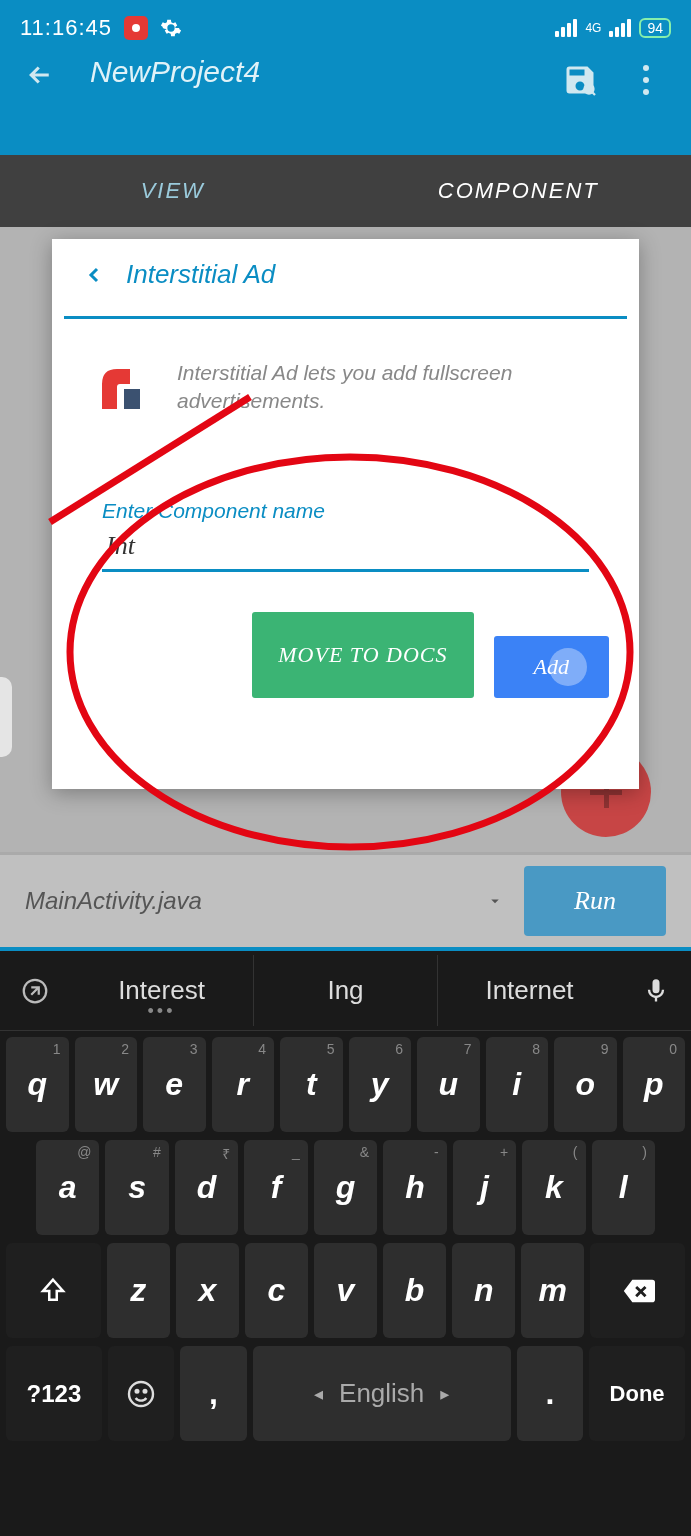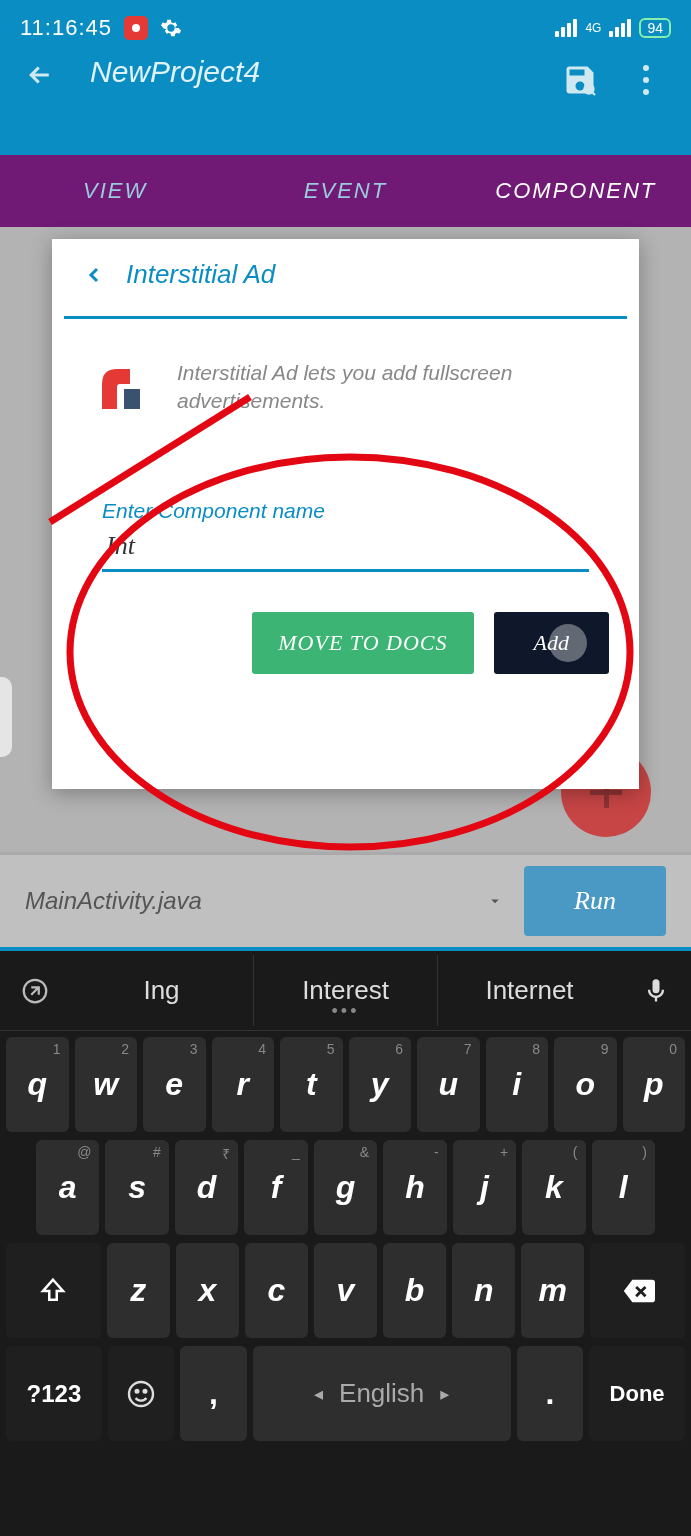--- a/index.html
+++ b/index.html
@@ -19,42 +19,42 @@
   
   
   .app-bar { height: 100px; background: #0a8dc3; display: flex; align-items: flex-start; padding: 0 20px; color: #fff; }
   .back-arrow { width: 40px; height: 40px; display: flex; align-items: center; justify-content: center; }
   .app-title { flex: 1; font-size: 30px; font-style: italic; margin-left: 30px; color: #e0f2f8; }
   .save-icon-btn, .more-btn { width: 50px; height: 50px; display: flex; align-items: center; justify-content: center; margin-left: 16px; }
   .more-dots { display: flex; flex-direction: column; gap: 6px; }
   .more-dots span { width: 6px; height: 6px; background: #d0e8f0; border-radius: 50%; }
   
   
-  .tab-bar { height: 72px; background: #701a75; display: flex; }
+  .tab-bar { height: 72px; background: #404040; display: flex; }
   .tab { flex: 1; display: flex; align-items: center; justify-content: center; font-size: 22px; font-style: italic; letter-spacing: 2px; color: #9acadb; }
   .tab.active { color: #fff; }
   
   
   .content { background: #b3b3b3; height: 720px; position: relative; }
   
   
   .dialog { position: absolute; left: 52px; top: 12px; width: 587px; height: 550px; background: #fff; box-shadow: 0 4px 20px rgba(0,0,0,0.3); }
   .dialog-header { display: flex; align-items: center; padding: 20px 30px; }
   .dialog-back { color: #0a8dc3; }
   .dialog-title { color: #0a8dc3; font-size: 26px; font-style: italic; margin-left: 20px; }
   .dialog-divider { height: 3px; background: #0a8dc3; margin: 6px 12px 0 12px; }
   .dialog-body { padding: 40px 40px 20px 40px; display: flex; gap: 25px; }
   .ad-icon { width: 60px; height: 60px; flex-shrink: 0; position: relative; }
   .dialog-desc { color: #888; font-size: 21px; font-style: italic; line-height: 1.35; }
   .input-section { padding: 0 50px; margin-top: 60px; }
   .input-label { color: #0a8dc3; font-size: 21px; font-style: italic; }
   .input-field { width: 100%; border: none; border-bottom: 3px solid #0a8dc3; font-size: 26px; font-style: italic; padding: 8px 4px; font-family: 'Comic Sans MS', cursive; outline: none; color: #333; }
   .dialog-actions { display: flex; justify-content: flex-end; gap: 20px; padding: 40px 30px 30px 44px; }
   .btn-docs { background: #3bb474; color: #fff; border: none; padding: 18px 26px; font-size: 22px; font-style: italic; letter-spacing: 1px; font-family: 'Comic Sans MS', cursive; border-radius: 3px; }
-  .btn-add { background: #0f172a; color: #fff; border: none; padding: 18px 40px; font-size: 22px; font-style: italic; font-family: 'Comic Sans MS', cursive; border-radius: 3px; position: relative; }
+  .btn-add { background: #3b82f6; color: #fff; border: none; padding: 18px 40px; font-size: 22px; font-style: italic; font-family: 'Comic Sans MS', cursive; border-radius: 3px; position: relative; margin-top: 24px; }
   .btn-add::after { content: ''; position: absolute; right: 22px; top: 50%; transform: translateY(-50%); width: 38px; height: 38px; border-radius: 50%; background: rgba(255,255,255,0.35); }
   
   
   .fab { position: absolute; right: 40px; bottom: 110px; width: 90px; height: 90px; background: #c74545; border-radius: 50%; display: flex; align-items: center; justify-content: center; }
   .fab::before, .fab::after { content: ''; position: absolute; background: #8f3333; }
   .fab::before { width: 32px; height: 5px; }
   .fab::after { width: 5px; height: 32px; }
   
   
   .file-bar { position: absolute; bottom: 0; left: 0; right: 0; height: 95px; background: #c0c0c0; border-top: 3px solid #aaa; display: flex; align-items: center; padding: 0 25px; gap: 20px; }
@@ -136,21 +136,20 @@
     <div class="more-dots">
         <span></span>
         <span></span>
         <span></span>
       </div>
   </div>
 </div>
 
 <div class="tab-bar">
   <div class="tab">VIEW</div>
-  <div class="tab">EVENT</div>
   <div class="tab active">COMPONENT</div>
 </div>
 
 <div class="content">
   <div class="left-edge-handle"></div>
 
   <div class="fab"></div>
 
   <div class="dialog">
     <div class="dialog-header">
@@ -197,22 +196,22 @@
 
 <div class="keyboard">
   <div class="suggestion-row">
     <div class="sug-side">
       <svg width="30" height="30" viewBox="0 0 24 24" fill="none" stroke="#bbb" stroke-width="1.8">
           <circle cx="12" cy="12" r="9"></circle>
           <path d="M9 9h6v6M9 15l6-6"></path>
         </svg>
     </div>
     <div class="suggestions">
+      <div class="suggestion"><span>Interest</span><span class="sug-dots">•••</span></div>
       <div class="suggestion">Ing</div>
-      <div class="suggestion"><span>Interest</span><span class="sug-dots">•••</span></div>
       <div class="suggestion">Internet</div>
     </div>
     <div class="sug-side">
       <svg width="28" height="28" viewBox="0 0 24 24" fill="#ddd">
           <path d="M12 14a3 3 0 003-3V5a3 3 0 00-6 0v6a3 3 0 003 3zm5-3a5 5 0 01-10 0H5a7 7 0 006 6.9V21h2v-3.1A7 7 0 0019 11h-2z"></path>
         </svg>
     </div>
   </div>
   <div class="key-rows">
     <div class="key-row" id="kb-row1">

